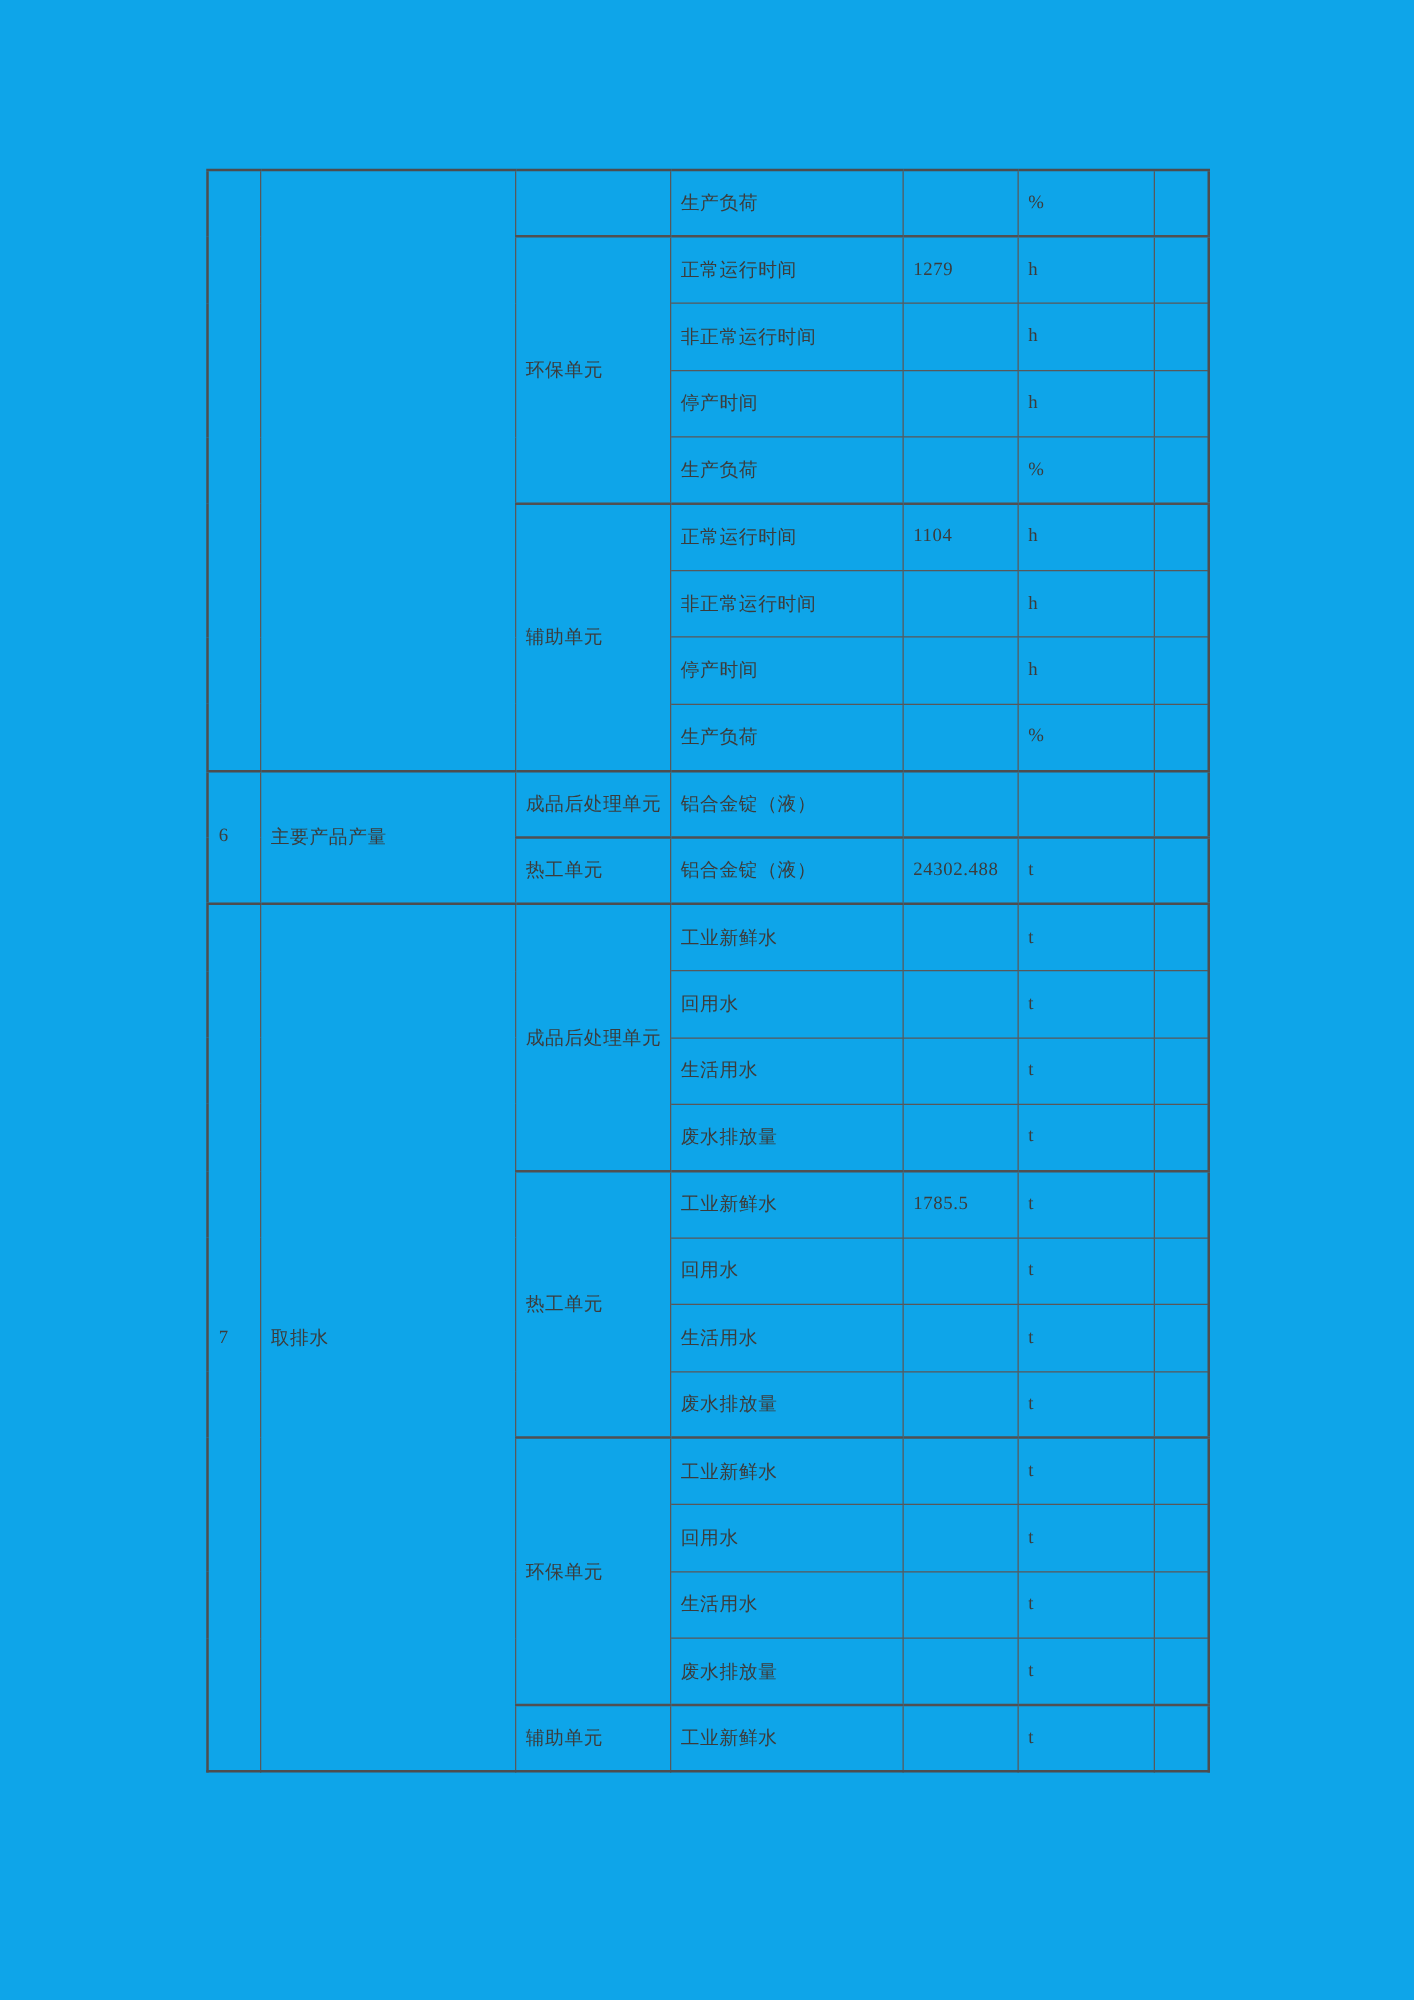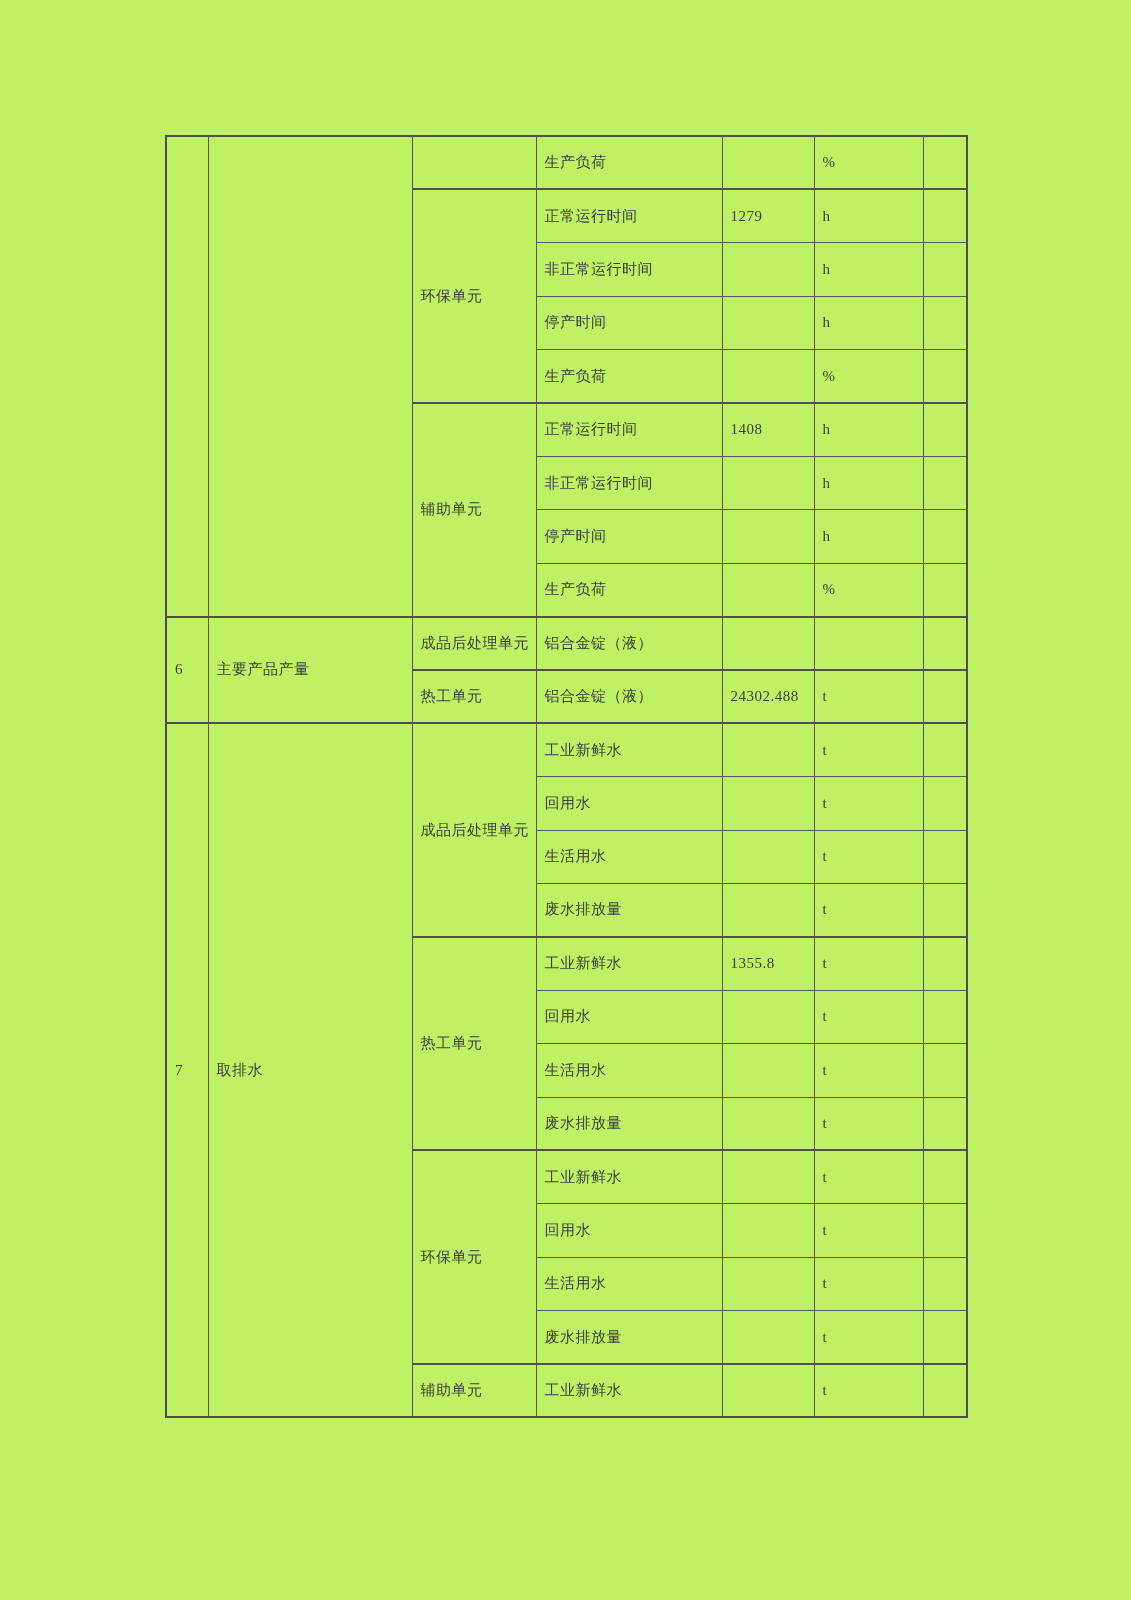--- a/index.html
+++ b/index.html
@@ -10,21 +10,21 @@
   body {
     width: 1131px;
     height: 1600px;
     position: relative;
     font-family: "Liberation Serif", "DejaVu Serif", serif;
     color: #3c3c3c;
   }
   .page {
     position: absolute;
     inset: 0;
-    background: #bef264;
+    background: #0ea5e9;
   }
   table.sheet {
     position: absolute;
     left: 165px;
     top: 135px;
     width: 801px;
     height: 1283px;
     border-collapse: collapse;
     table-layout: fixed;
     font-size: 15px;
@@ -96,21 +96,21 @@
     </tr>
     <tr>
       <td>生产负荷</td>
       <td class="c-val"></td>
       <td class="c-measure">%</td>
       <td></td>
     </tr>
     <tr class="group-start">
       <td rowspan="4">辅助单元</td>
       <td>正常运行时间</td>
-      <td class="c-val">1408</td>
+      <td class="c-val">1104</td>
       <td class="c-measure">h</td>
       <td></td>
     </tr>
     <tr>
       <td>非正常运行时间</td>
       <td class="c-val"></td>
       <td class="c-measure">h</td>
       <td></td>
     </tr>
     <tr>
@@ -166,21 +166,21 @@
     </tr>
     <tr>
       <td>废水排放量</td>
       <td class="c-val"></td>
       <td class="c-measure">t</td>
       <td></td>
     </tr>
     <tr class="group-start">
       <td rowspan="4">热工单元</td>
       <td>工业新鲜水</td>
-      <td class="c-val">1355.8</td>
+      <td class="c-val">1785.5</td>
       <td class="c-measure">t</td>
       <td></td>
     </tr>
     <tr>
       <td>回用水</td>
       <td class="c-val"></td>
       <td class="c-measure">t</td>
       <td></td>
     </tr>
     <tr>

